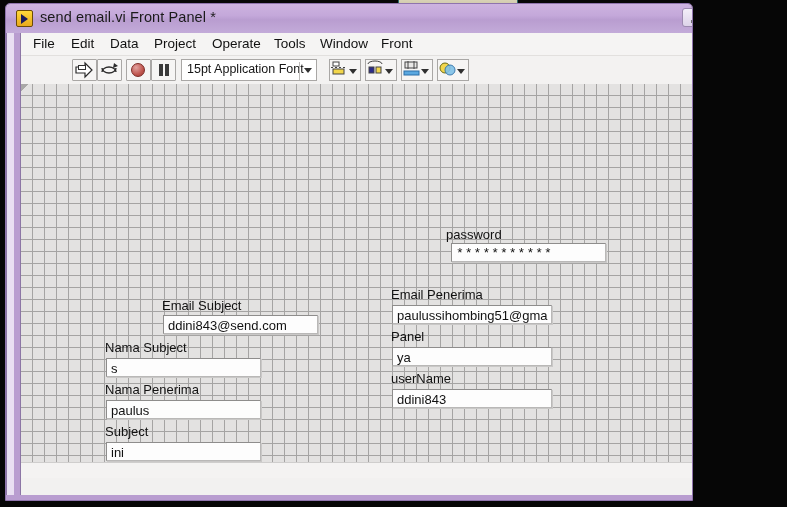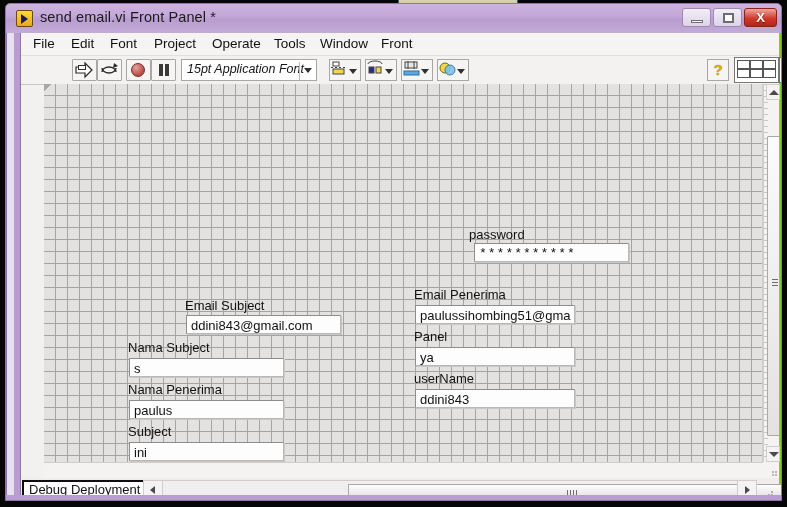--- a/index.html
+++ b/index.html
@@ -14,22 +14,22 @@
     position:absolute;left:398px;top:0;width:118px;height:8px;
     background:linear-gradient(#d9d2b6,#c9c2a4);
     border:1px solid #2a6b6b;border-top:none;
     overflow:hidden;
   }
   #bg-rule-l{position:absolute;left:372px;top:4px;width:28px;height:1px;background:#2c6f73;}
   #bg-rule-r{position:absolute;left:514px;top:4px;width:66px;height:1px;background:#2c6f73;}
 
   
   #window{
-    position:absolute;left:5px;top:3px;width:777px;height:498px;
-    background:#84cc16;
+    position:absolute;left:5px;top:3px;width:688px;height:498px;
+    background:#737373;
     border:1px solid #8f74ad;
     border-radius:5px 5px 0 0;
     box-sizing:border-box;
     overflow:hidden;
   }
   #titlebar{
     position:relative;height:29px;
     background:linear-gradient(180deg,#cdb3e0 0%,#c4a8da 40%,#b99dd0 55%,#c3abd9 100%);
     border-radius:4px 4px 0 0;
   }
@@ -96,21 +96,21 @@
   #tb-runcont{left:76px;width:25px;}
   #tb-abort{left:105px;width:25px;}
   #tb-abort .stopdot{position:absolute;left:4px;top:3px;width:14px;height:14px;border-radius:50%;
     background:radial-gradient(circle at 35% 30%,#e2a3a0,#c0564f 60%,#9d3b34);border:1px solid #7d2b26;box-sizing:border-box;}
   #tb-pause{left:130px;width:25px;}
   #tb-pause .b1,#tb-pause .b2{position:absolute;top:4px;width:4px;height:12px;background:#3a3a3a;}
   #tb-pause .b1{left:7px;} #tb-pause .b2{left:13px;}
 
   #tb-font{
     position:absolute;left:160px;top:3px;width:136px;height:22px;
-    background:#fff;border:1px solid #a9a7a5;box-sizing:border-box;font-style:italic;
+    background:#fff;border:1px solid #a9a7a5;box-sizing:border-box;
   }
   #tb-font-label{position:absolute;left:5px;top:2px;font-size:12.5px;color:#151515;white-space:nowrap;}
   #tb-font-arrow{position:absolute;right:4px;top:8px;
     border-top:5px solid #303030;border-left:4px solid transparent;border-right:4px solid transparent;}
   #tb-font-sep{position:absolute;right:16px;top:2px;width:1px;height:18px;background:#bdbbb9;}
 
   .tbtn-drop{position:absolute;top:3px;width:32px;height:22px;
     background:#f6f5f4;border:1px solid #a9a7a5;box-sizing:border-box;}
   .tbtn-drop .dta{position:absolute;right:3px;top:9px;
     border-top:5px solid #303030;border-left:4px solid transparent;border-right:4px solid transparent;}
@@ -145,21 +145,20 @@
   #conn-pane .cell{position:absolute;border:1px solid #555;box-sizing:border-box;}
   #vi-icon{
     position:absolute;left:758px;top:1px;width:40px;height:26px;
     background:#fff;border:1px solid #777;box-sizing:border-box;overflow:hidden;
   }
 
   
   #panel-wrap{
     position:absolute;left:0;top:51px;right:0;bottom:24px;
     background:#f2f1f0;
-    margin-left:23px;
   }
   #panel{
     position:absolute;left:0;top:0;right:16px;bottom:16px;
     background-color:#e3e2e1;
     background-image:
       linear-gradient(to right, #a5a4a3 1px, transparent 1px),
       linear-gradient(to bottom, #a5a4a3 1px, transparent 1px);
     background-size:12px 12px;
     background-position:-1px -1px;
     overflow:hidden;
@@ -252,21 +251,21 @@
     </div>
   </div>
 
   <div id="frame-left"></div>
 
   <div id="client">
 
     <div id="menubar">
       <div class="menu-item" style="left:10px">File</div>
       <div class="menu-item" style="left:48px">Edit</div>
-      <div class="menu-item" style="left:87px">Font</div>
+      <div class="menu-item" style="left:87px">Data</div>
       <div class="menu-item" style="left:131px">Project</div>
       <div class="menu-item" style="left:189px">Operate</div>
       <div class="menu-item" style="left:251px">Tools</div>
       <div class="menu-item" style="left:297px">Window</div>
       <div class="menu-item" style="left:358px">Front</div>
     </div>
 
     <div id="toolbar">
 
       <div class="tbtn" id="tb-run">
@@ -364,21 +363,21 @@
         <div class="ctrl" id="c-password">
           <div class="ctrl-label" style="left:425px;top:143px;">password</div>
           <div class="ctrl-box" style="left:430px;top:159px;width:155px;height:19px;">
             <div class="txt pw-dots">***********</div>
           </div>
         </div>
 
         <div class="ctrl" id="c-email-pengirim">
           <div class="ctrl-label" style="left:141px;top:214px;">Email Subject</div>
           <div class="ctrl-box" style="left:142px;top:231px;width:155px;height:19px;">
-            <div class="txt">ddini843@gmail.com</div>
+            <div class="txt">ddini843@send.com</div>
           </div>
         </div>
 
         <div class="ctrl" id="c-nama-pengirim">
           <div class="ctrl-label" style="left:84px;top:256px;">Nama Subject</div>
           <div class="ctrl-box" style="left:85px;top:274px;width:155px;height:19px;">
             <div class="txt">s</div>
           </div>
         </div>
 
@@ -442,43 +441,16 @@
 
       <div id="hsb"></div>
       <div id="corner">
         <div class="g" style="left:9px;top:9px;"></div>
         <div class="g" style="left:12px;top:9px;"></div>
         <div class="g" style="left:9px;top:12px;"></div>
         <div class="g" style="left:12px;top:12px;"></div>
       </div>
     </div>
 
-    <div id="statusbar">
-      <div id="deploy-tag">Debug Deployment</div>
-      <div id="sb2-track">
-        <div id="sb2-thumb">
-          <div class="grip" style="left:218px;top:5px;">
-            <i style="left:0;top:0;width:1px;height:7px;"></i>
-            <i style="left:3px;top:0;width:1px;height:7px;"></i>
-            <i style="left:6px;top:0;width:1px;height:7px;"></i>
-            <i style="left:9px;top:0;width:1px;height:7px;"></i>
-          </div>
-        </div>
-      </div>
-      <div id="sb2-left">
-        <div class="tri tri-left" style="left:6px;top:5px;"></div>
-      </div>
-      <div id="sb2-right">
-        <div class="tri tri-right" style="left:7px;top:5px;"></div>
-      </div>
-      <div id="sb2-grip">
-        <i style="left:6px;top:2px;"></i>
-        <i style="left:3px;top:5px;"></i>
-        <i style="left:6px;top:5px;"></i>
-        <i style="left:0px;top:8px;"></i>
-        <i style="left:3px;top:8px;"></i>
-        <i style="left:6px;top:8px;"></i>
-      </div>
-    </div>
   </div>
 
   <div id="frame-bottom"></div>
 </div>
 
 </body></html>

